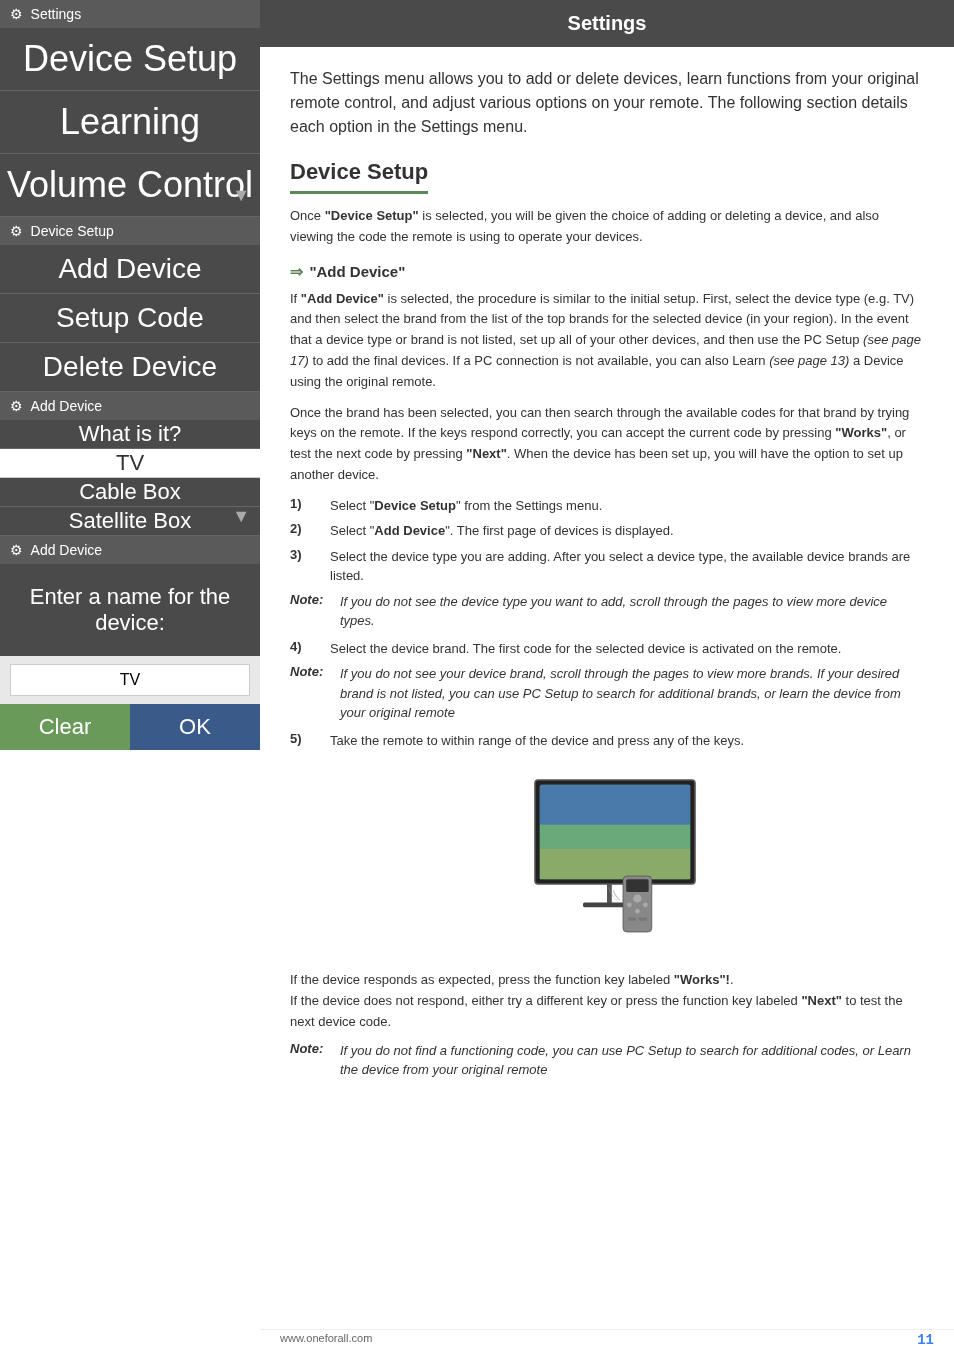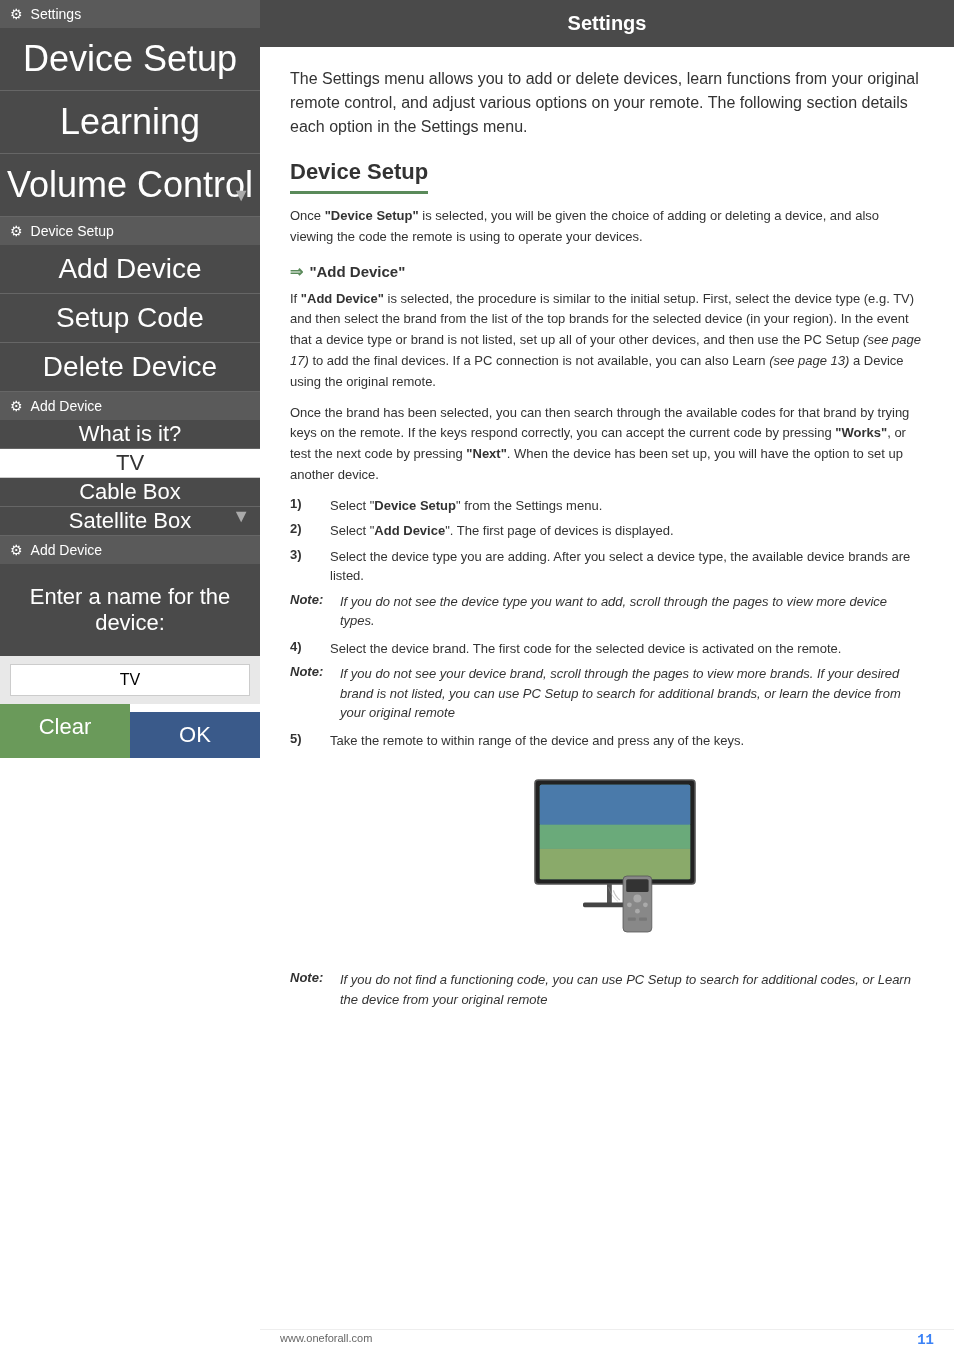--- a/index.html
+++ b/index.html
@@ -154,21 +154,20 @@
 
     .sidebar-btn-ok {
       background: #3a5a8a;
       color: #fff;
       font-size: 22px;
       font-weight: 300;
       text-align: center;
       padding: 10px 0;
       cursor: pointer;
       flex: 1;
-      margin-top: 8px;
     }
 
     
     .main-content {
       flex: 1;
       display: flex;
       flex-direction: column;
     }
 
     .page-title-bar {
@@ -483,20 +482,24 @@
         <circle cx="198" cy="166" r="3" fill="#aaa"></circle>
         <circle cx="188" cy="174" r="3" fill="#aaa"></circle>
         <rect x="176" y="182" width="10" height="4" rx="1" fill="#777"></rect>
         <rect x="190" y="182" width="10" height="4" rx="1" fill="#777"></rect>
 
         <path d="M 166 160 Q 160 155 158 148" stroke="#aaa" stroke-width="1.5" fill="none" opacity="0.7"></path>
         <path d="M 164 162 Q 155 155 152 144" stroke="#aaa" stroke-width="1" fill="none" opacity="0.5"></path>
       </svg>
     </div>
 
+    <div class="footer-text">
+      <p>If the device responds as expected, press the function key labeled <b>"Works"!</b>.</p>
+      <p>If the device does not respond, either try a different key or press the function key labeled <b>"Next"</b> to test the next device code.</p>
+    </div>
 
     <div class="footer-note">
       <span class="note-label">Note:</span>
       <span class="note-text">If you do not find a functioning code, you can use PC Setup to search for additional codes, or Learn the device from your original remote</span>
     </div>
   </div>
 
   <div class="page-footer">
     <span class="footer-url">www.oneforall.com</span>
     <span class="footer-page-num">11</span>

